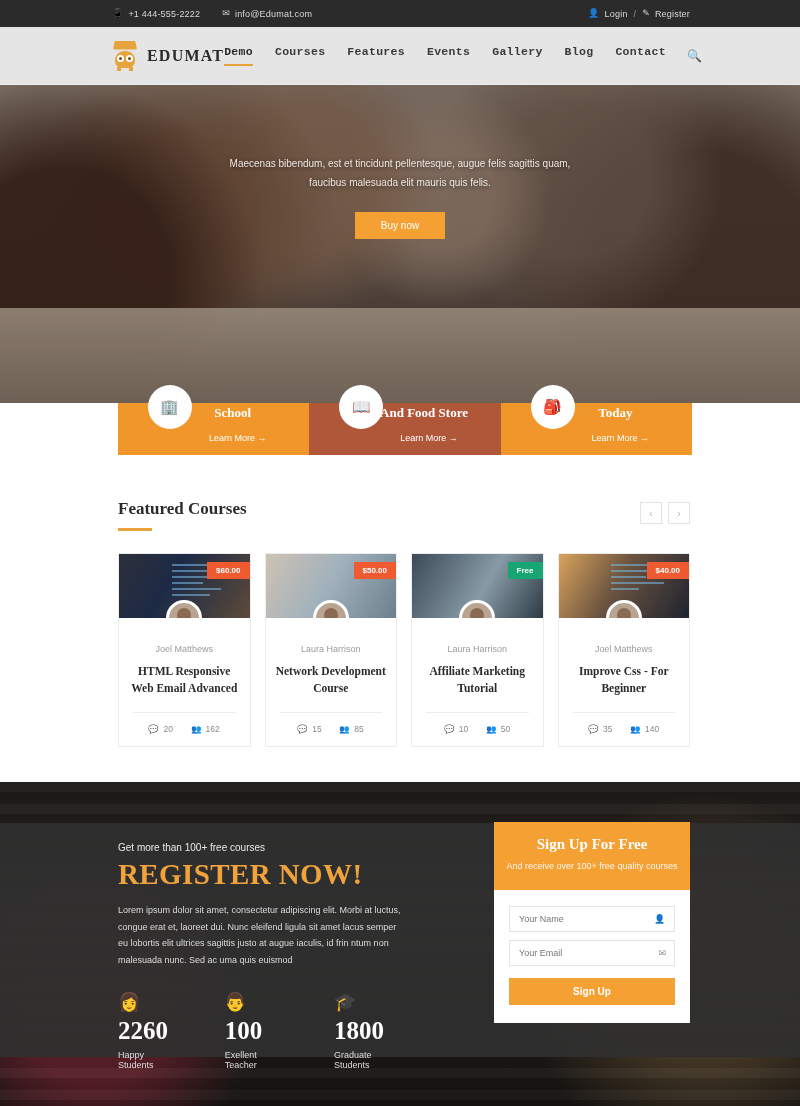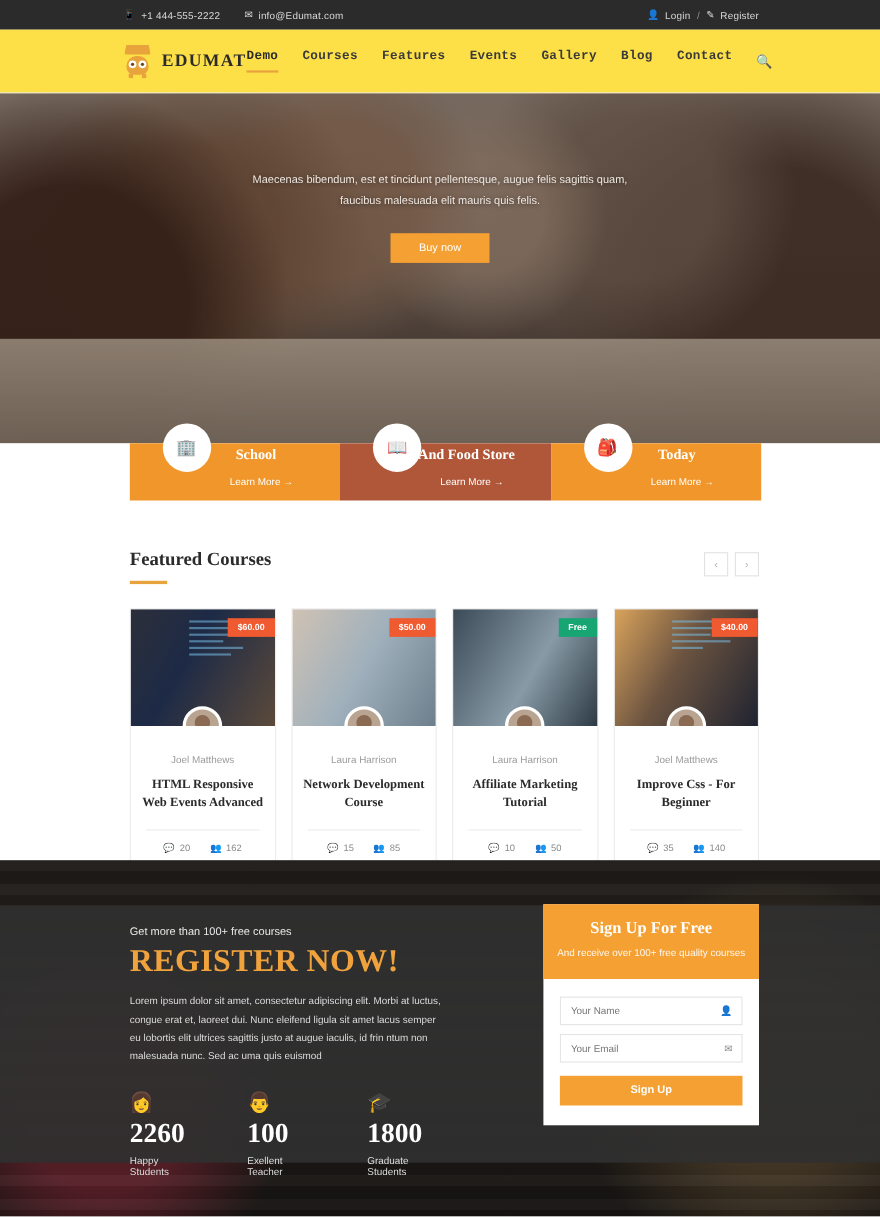--- a/index.html
+++ b/index.html
@@ -15,21 +15,21 @@
     display: flex; align-items: center; font-size: 9px;
   }
   .topbar-left { display: flex; align-items: center; gap: 22px; margin-left: 112px; }
   .topbar-right { display: flex; align-items: center; gap: 6px; margin-left: auto; margin-right: 110px; }
   .tb-item { display: flex; align-items: center; gap: 5px; color: #d8d8d8; letter-spacing: .2px; }
   .tb-sep { color: #8e8e8e; }
   .ico { display: inline-block; line-height: 1; }
 
   
   .header {
-    height: 58px; background: #fde047; display: flex; align-items: center;
+    height: 58px; background: #e5e5e5; display: flex; align-items: center;
     border-bottom: 1px solid #ededed;
   }
   .brand { display: flex; align-items: center; gap: 9px; margin-left: 112px; }
   .brand-name {
     font-family: "Liberation Serif", serif; font-weight: bold;
     font-size: 16px; letter-spacing: 1.2px; color: #2b2b2b;
   }
   .owl { width: 26px; height: 30px; position: relative; }
   .owl-top {
     position: absolute; top: 0; left: 1px; width: 24px; height: 9px;
@@ -138,21 +138,21 @@
   .fc-arrow {
     width: 22px; height: 22px; border: 1px solid #e2e2e2; background: #fff;
     display: flex; align-items: center; justify-content: center;
     font-size: 10px; color: #b5b5b5; cursor: pointer;
   }
   .courses { display: flex; gap: 14px; margin-top: 22px; }
   .course {
     width: 138px; background: #fff; border: 1px solid #ececec;
     position: relative; padding-bottom: 12px;
   }
-  .course-img { height: 106px; position: relative; overflow: hidden; }
+  .course-img { height: 64px; position: relative; overflow: hidden; }
   .ci1 { background: linear-gradient(120deg,#2c2f3a 0%, #1d2a46 40%, #5c4a3a 100%); }
   .ci2 { background: linear-gradient(120deg,#cfc2b4 0%, #9fb0bc 50%, #6d7f8c 100%); }
   .ci3 { background: linear-gradient(120deg,#3b4a56 0%, #879aa6 55%, #2d3a44 100%); }
   .ci4 { background: linear-gradient(120deg,#d9a35c 0%, #6b5340 45%, #1f2330 100%); }
   .code-lines { position: absolute; inset: 10px 8px auto auto; width: 70px; }
   .code-lines i {
     display: block; height: 2px; margin-bottom: 4px; background: rgba(120,190,230,.55);
   }
   .badge-price {
     position: absolute; top: 8px; right: 0; background: #ef5a31; color: #fff;
@@ -358,21 +358,21 @@
             <i style="width:90%"></i>
             <i style="width:45%"></i>
             <i style="width:70%"></i>
             <i style="width:55%"></i>
           </div>
         <div class="badge-price">$60.00</div>
         <div class="avatar"></div>
       </div>
       <div class="course-body">
         <div class="course-author">Joel Matthews</div>
-        <h3 class="course-name">HTML Responsive Web Events Advanced</h3>
+        <h3 class="course-name">HTML Responsive Web Email Advanced</h3>
       </div>
       <div class="course-meta">
         <span class="meta-item">
           <span>💬</span>
           <span>20</span>
         </span>
         <span class="meta-item">
           <span>👥</span>
           <span>162</span>
         </span>

